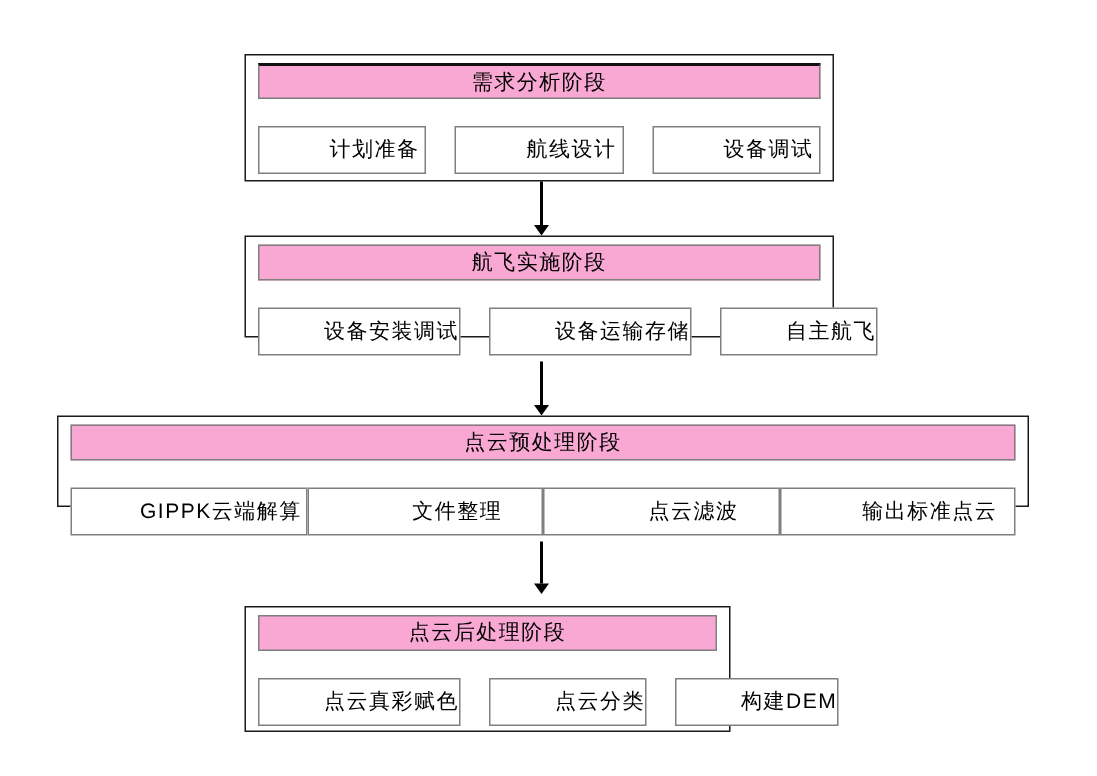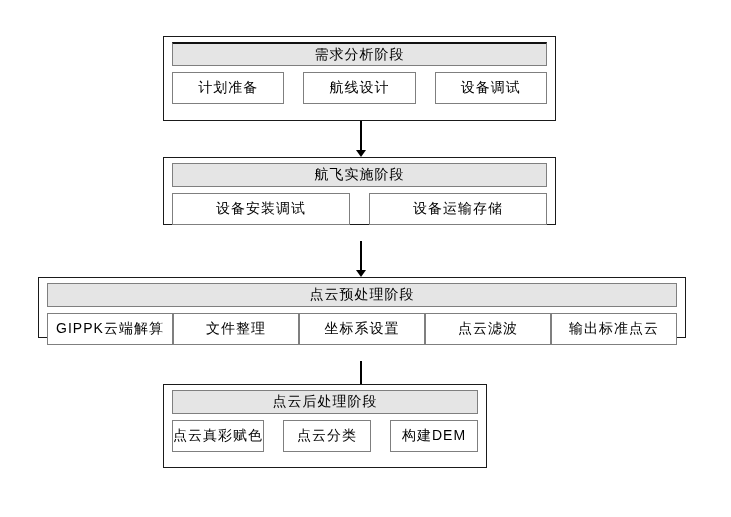--- a/index.html
+++ b/index.html
@@ -15,51 +15,52 @@
   .stage {
     position: absolute;
     box-sizing: border-box;
     border: 1px solid #1a1a1a;
     background: #ffffff;
     padding: 5px 8px 11px 8px;
   }
   .s1 { left: 163px; top: 36px;  width: 393px; height: 85px; }
   .s2 { left: 163px; top: 157px; width: 393px; height: 68px; }
   .s3 { left: 38px;  top: 277px; width: 648px; height: 61px; }
-  .s4 { left: 163px; top: 384px; width: 324px; height: 84px; }
+  .s4 { left: 163px; top: 404px; width: 324px; height: 84px; }
   .stage-title {
     box-sizing: border-box;
     border: 1px solid #7f7f7f;
     height: 24px;
     display: flex;
     align-items: center;
     justify-content: center;
     font-size: 14px;
     letter-spacing: 1px;
-    margin-bottom: 6px;
-    background: #e5e5e5;
+    margin-bottom: 18px;
+    background: #f9a8d4;
   }
   .s1 .stage-title { border-top: 2px solid #111111; } 
   .stage-items {
     display: flex;
     gap: 19px;
   }
   .s3 .stage-items { gap: 0; }
   .step {
     flex: 1;
     box-sizing: border-box;
     border: 1px solid #7f7f7f;
     height: 32px;
     display: flex;
     align-items: center;
     justify-content: center;
     font-size: 14px;
     letter-spacing: 1px;
     background: #ffffff;
     white-space: nowrap;
+    padding-left: 43px;
   }
   .arrow {
     position: absolute;
     left: 361px;
     transform: translateX(-50%);
     width: 10px;
   }
   .a1 { top: 121px; height: 36px; }
   .a2 { top: 241px; height: 36px; }
   .a3 { top: 361px; height: 35px; }
@@ -101,34 +102,34 @@
   <div class="arrow a1">
     <span class="shaft"></span>
     <span class="head"></span>
   </div>
 
   <section class="stage s2">
     <div class="stage-title">航飞实施阶段</div>
     <div class="stage-items">
       <div class="step">设备安装调试</div>
       <div class="step">设备运输存储</div>
+      <div class="step">自主航飞</div>
     </div>
   </section>
 
   <div class="arrow a2">
     <span class="shaft"></span>
     <span class="head"></span>
   </div>
 
   <section class="stage s3">
     <div class="stage-title">点云预处理阶段</div>
     <div class="stage-items">
       <div class="step">GIPPK云端解算</div>
       <div class="step">文件整理</div>
-      <div class="step">坐标系设置</div>
       <div class="step">点云滤波</div>
       <div class="step">输出标准点云</div>
     </div>
   </section>
 
   <div class="arrow a3">
     <span class="shaft"></span>
     <span class="head"></span>
   </div>
 

